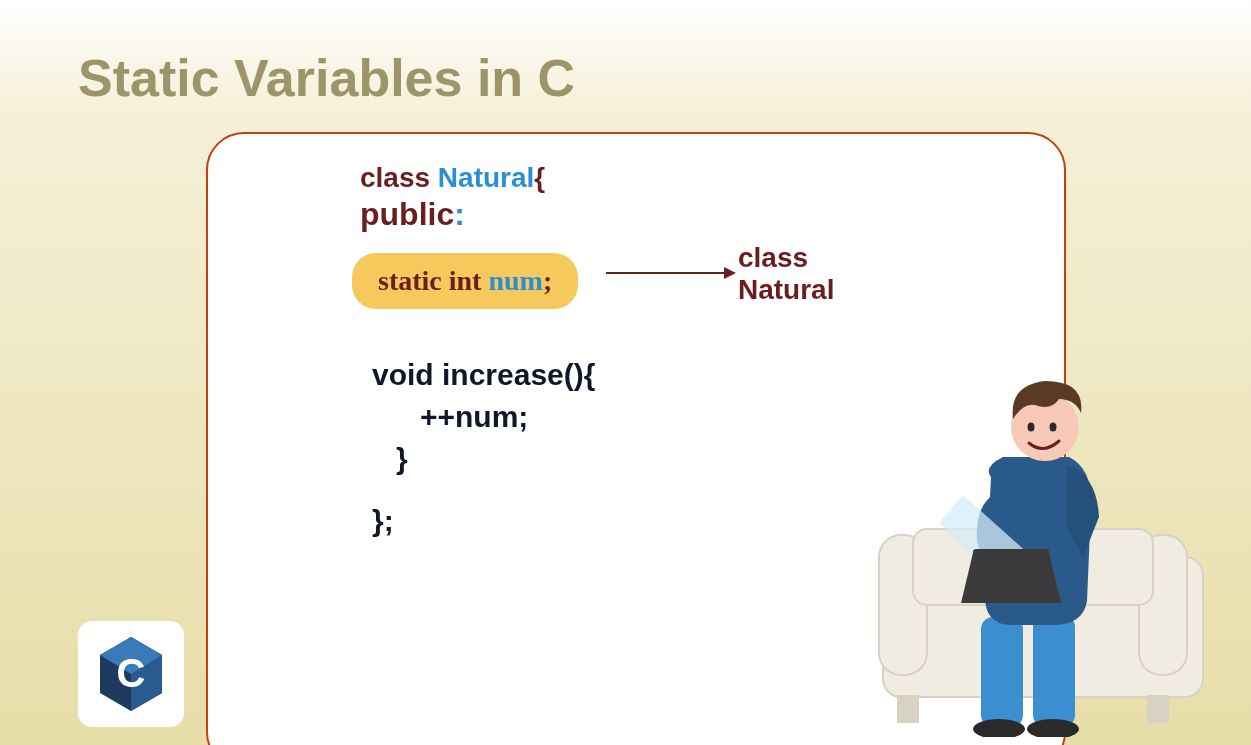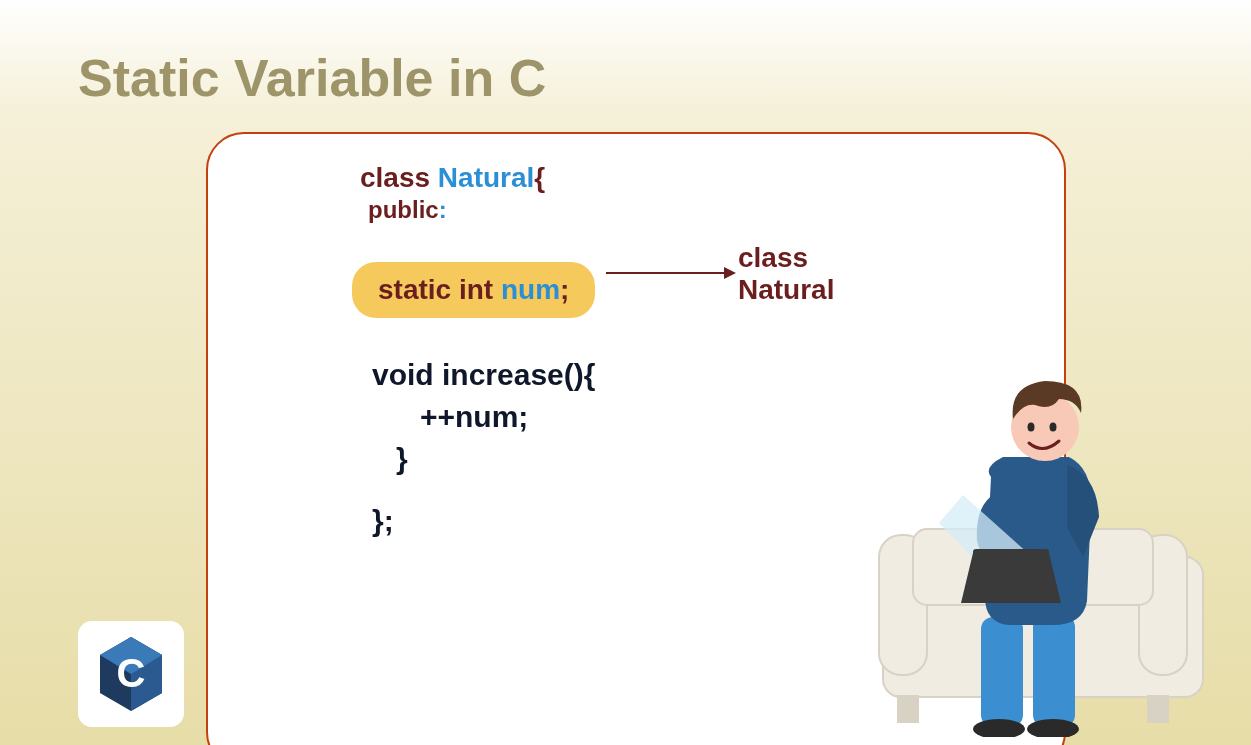--- a/index.html
+++ b/index.html
@@ -33,35 +33,35 @@
   position: absolute;
   top: 28px;
   left: 152px;
   font-size: 28px;
   font-weight: 700;
 }
 .code-line2 {
   position: absolute;
   top: 62px;
   left: 152px;
-  font-size: 24px;
-  font-weight: 700;
-  margin-left: 8px;
+  font-size: 32px;
+  font-weight: 700;
 }
 .maroon { color: #6b1e1e; }
 .blue { color: #2b8fd6; }
 .highlight-pill {
   position: absolute;
-  top: 128px;
+  top: 119px;
   left: 144px;
   background: #f5c95c;
   border-radius: 24px;
   padding: 12px 26px;
   font-size: 28px;
   font-weight: 700;
+  font-family: Liberation Serif, serif;
 }
 .annotation {
   position: absolute;
   top: 108px;
   left: 530px;
   font-size: 28px;
   font-weight: 700;
   color: #6b1e1e;
   line-height: 1.15;
 }
@@ -117,21 +117,21 @@
   position: absolute;
   bottom: 8px;
   right: 38px;
   width: 360px;
   height: 380px;
 }
 </style>
 </head>
 <body>
 
-<div class="title">Static Variable in C</div>
+<div class="title">Static Variables in C</div>
 
 <div class="code-panel">
 
   <div class="code-line1">
     <span class="maroon">class </span><span class="blue">Natural</span><span class="maroon">{</span>
   </div>
 
   <div class="code-line2">
     <span class="maroon">public</span><span class="blue">:</span>
   </div>

